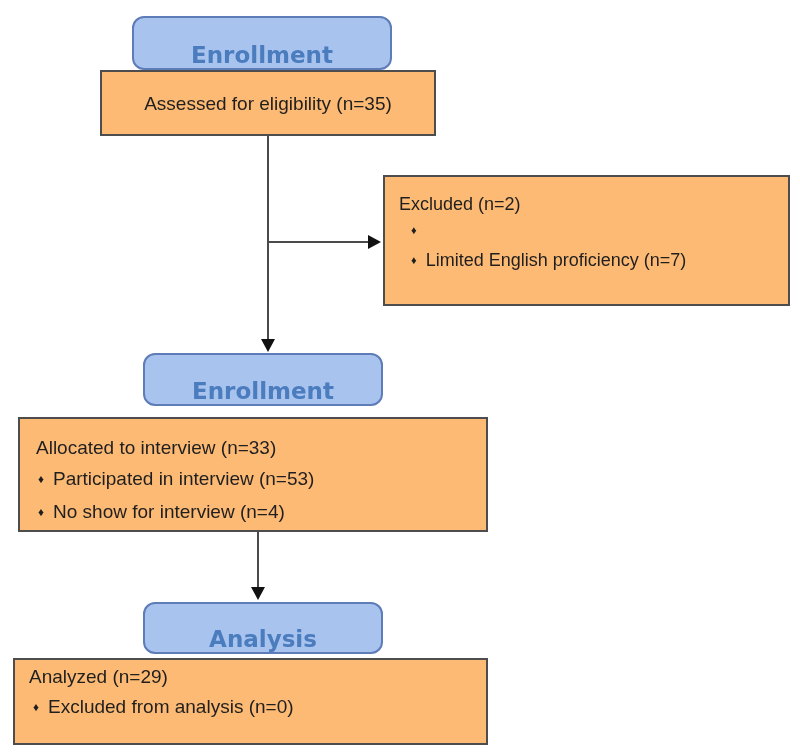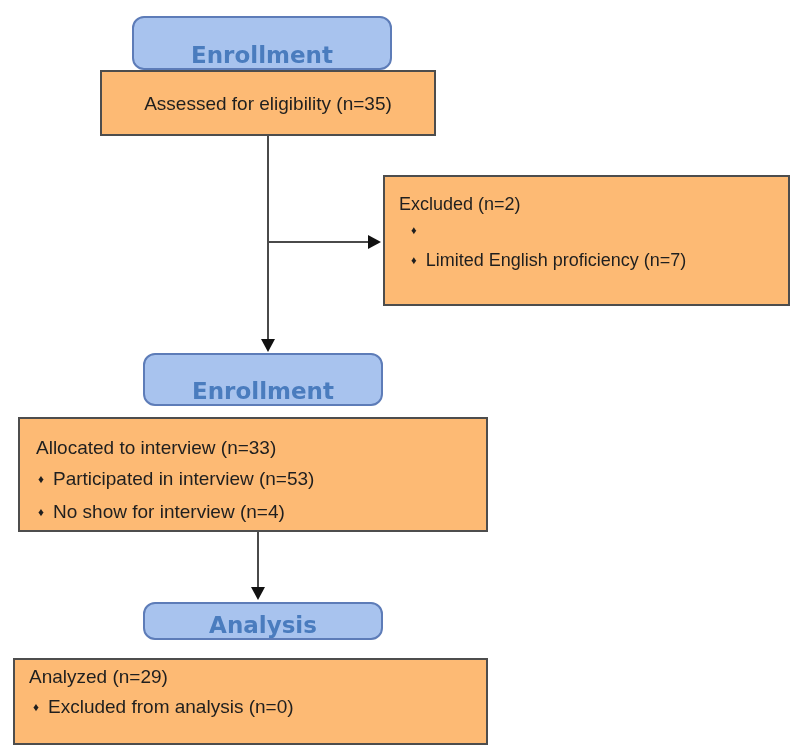--- a/index.html
+++ b/index.html
@@ -28,21 +28,21 @@
     display:flex;align-items:flex-end;justify-content:center;
     font-family:"DejaVu Sans", sans-serif;
     font-weight:bold;
     font-size:23px;
     color:var(--stage-text);
     z-index:3;
     box-sizing:border-box;
   }
   .stage-enrollment{left:132px;top:16px;width:260px;height:54px;}
   .stage-allocation{left:143px;top:353px;width:240px;height:53px;}
-  .stage-analysis{left:143px;top:602px;width:240px;height:38px;}
+  .stage-analysis{left:143px;top:602px;width:240px;height:52px;}
   .wbox{
     position:absolute;
     background:#fdba74;
     border:2px solid var(--box-border);
     box-sizing:border-box;
     z-index:2;
     font-size:19px;
     line-height:31px;
   }
   .box-assessed{

